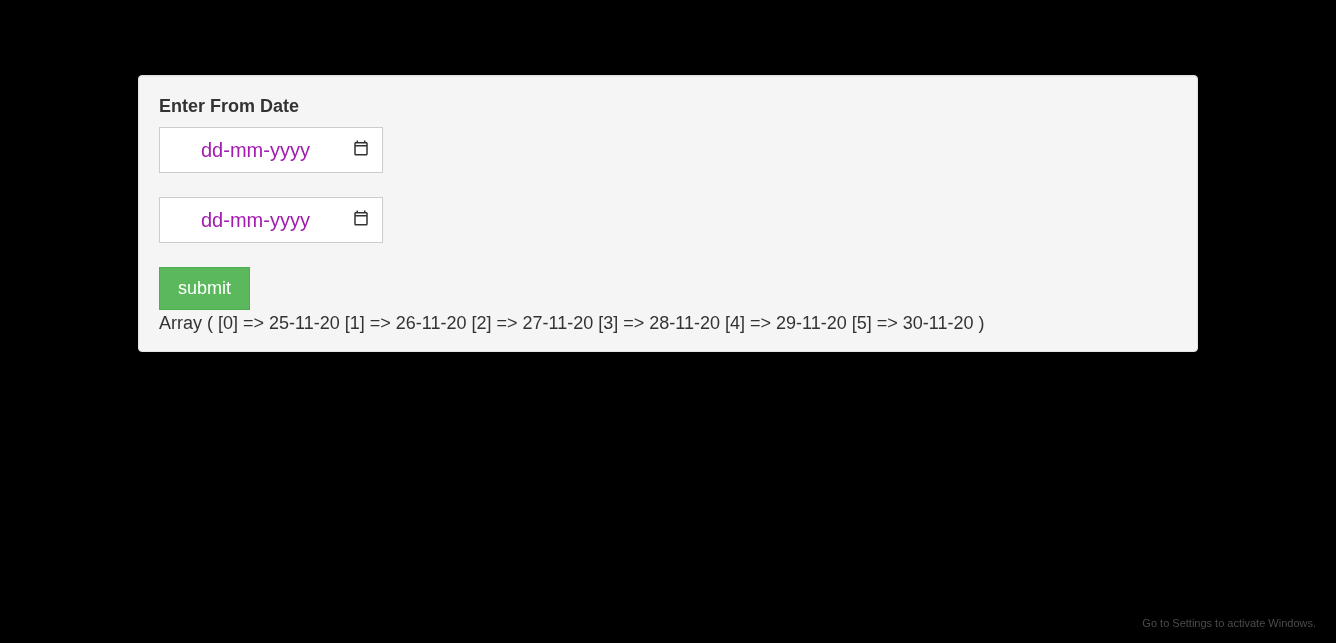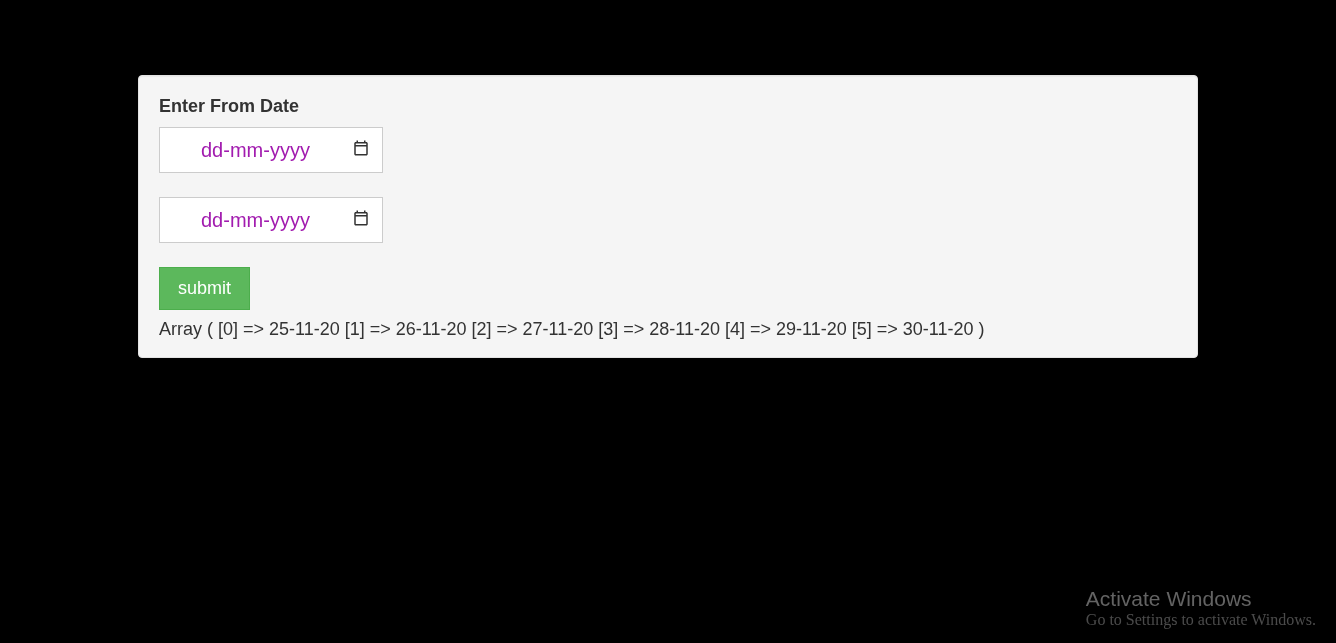--- a/index.html
+++ b/index.html
@@ -72,39 +72,37 @@
       border: 1px solid #4cae4c;
       border-radius: 0;
       padding: 10px 18px;
       font-size: 18px;
       cursor: pointer;
       font-family: inherit;
     }
     .output-text {
       font-size: 18px;
       color: #333333;
-      margin-top: 6px;
       line-height: 1.5;
     }
     .watermark {
       position: absolute;
       right: 20px;
       bottom: 14px;
       color: rgba(160, 160, 160, 0.55);
       text-align: left;
     }
     .watermark-title {
       font-size: 21px;
       font-weight: 400;
       color: rgba(180, 180, 180, 0.55);
     }
     .watermark-sub {
-      font-size: 16px;
+      font-size: 11px;
       color: rgba(150, 150, 150, 0.5);
-      font-family: Liberation Serif, serif;
     }
   </style>
 </head>
 <body>
 
 <div class="container">
 
   <div class="panel">
     
     <div class="form-group">
@@ -130,15 +128,14 @@
       </div>
     </div>
 
     <button class="submit-btn">submit</button>
 
     <div class="output-text">Array ( [0] =&gt; 25-11-20 [1] =&gt; 26-11-20 [2] =&gt; 27-11-20 [3] =&gt; 28-11-20 [4] =&gt; 29-11-20 [5] =&gt; 30-11-20 )</div>
   </div>
 </div>
 
 <div class="watermark">
-  <div class="watermark-title">Activate Windows</div>
   <div class="watermark-sub">Go to Settings to activate Windows.</div>
 </div>
 
 </body></html>

